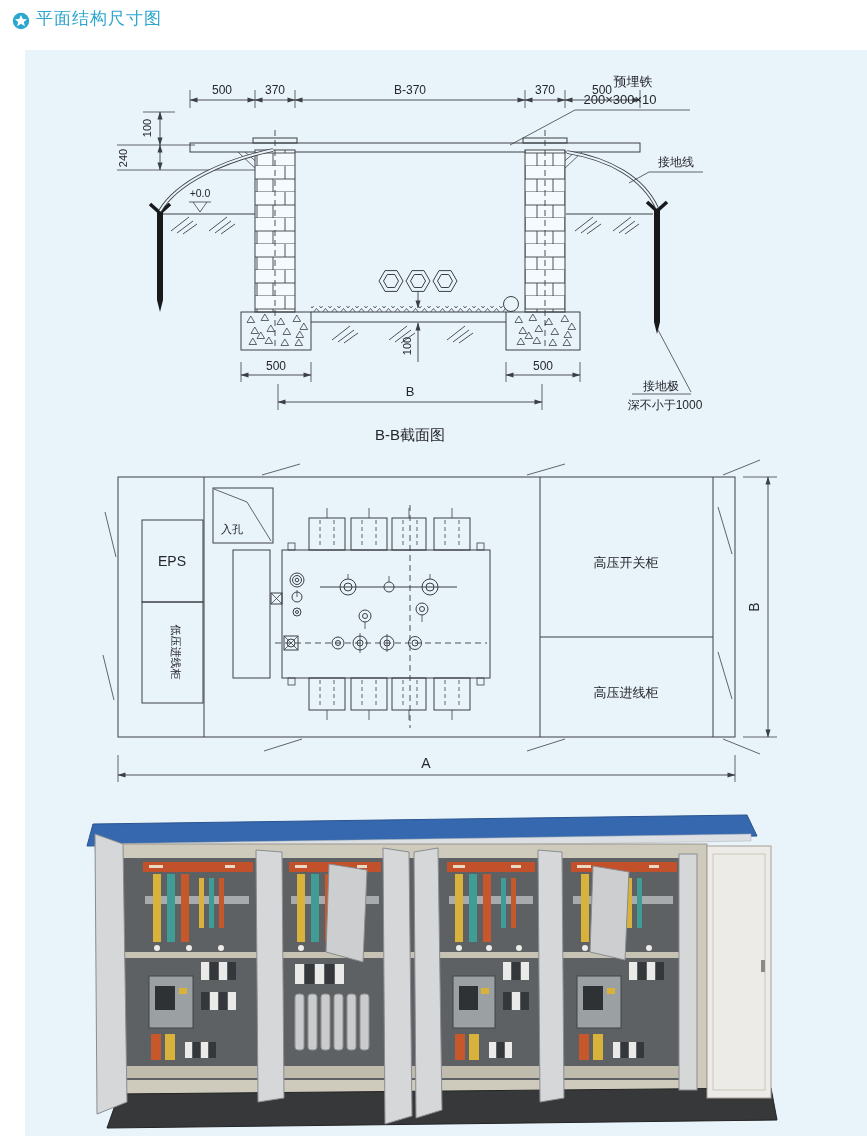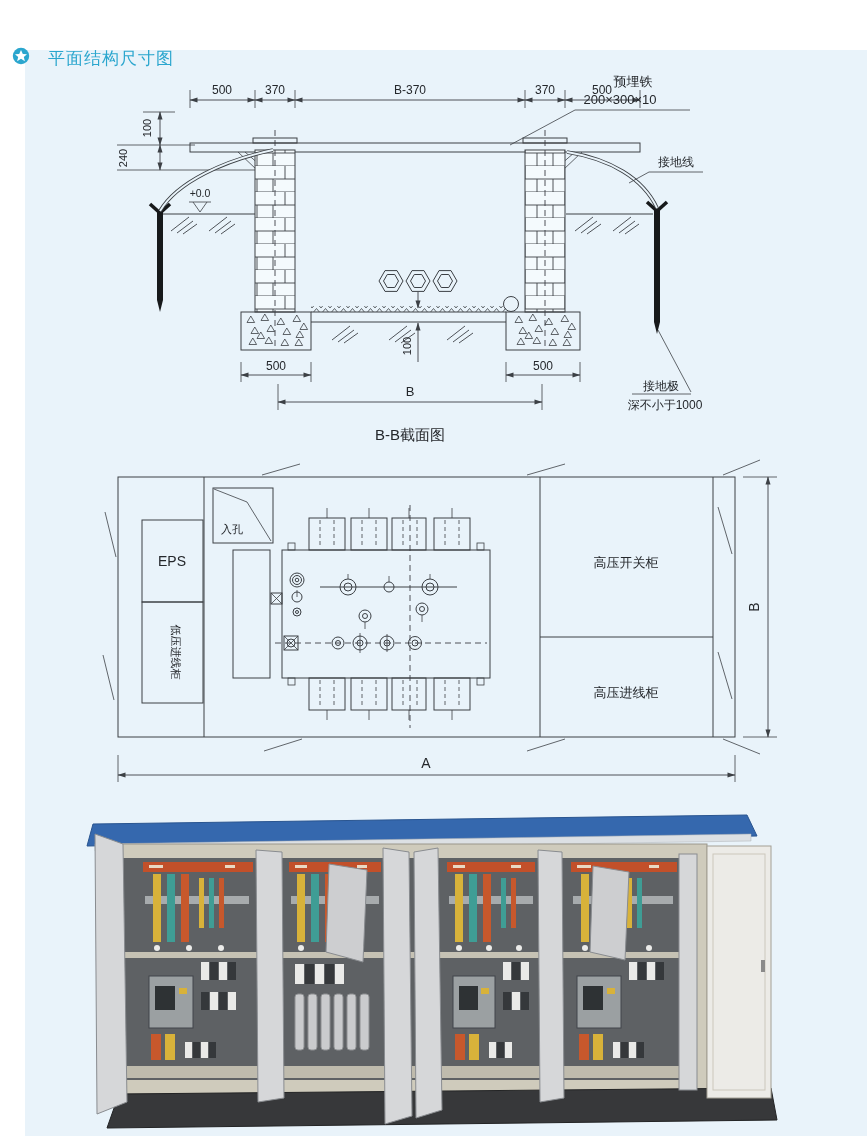--- a/index.html
+++ b/index.html
@@ -1,21 +1,21 @@
 <!DOCTYPE html>
 <html><head>
 <meta charset="utf-8">
 <style>
   html,body{margin:0;padding:0;}
   body{
     width:867px;height:1136px;position:relative;background:#ffffff;
     font-family:"Liberation Sans",sans-serif;overflow:hidden;
   }
   .panel{position:absolute;left:25px;top:50px;width:842px;height:1086px;background:#E9F3FA;}
-  .title-bar{position:absolute;left:12px;top:7px;display:flex;align-items:flex-start;gap:18px;z-index:5;margin-top:40px;}
+  .title-bar{position:absolute;left:12px;top:7px;display:flex;align-items:flex-end;gap:6px;z-index:5;}
   .title-bar .ttl{font-size:17px;color:#2BA6CE;letter-spacing:1px;}
   svg{position:absolute;overflow:visible;}
   #sec{left:105px;top:62px;}
   #plan{left:95px;top:450px;}
   #photo{left:83px;top:810px;}
   .ln{stroke:#3c4045;stroke-width:1;fill:none;}
   .thin{stroke:#3c4045;stroke-width:0.8;fill:none;}
   .dsh{stroke:#3c4045;stroke-width:0.9;fill:none;stroke-dasharray:6,4;}
   .dimln{stroke:#3c4045;stroke-width:0.9;fill:none;}
   text{font-family:"Liberation Sans",sans-serif;fill:#24272b;}

